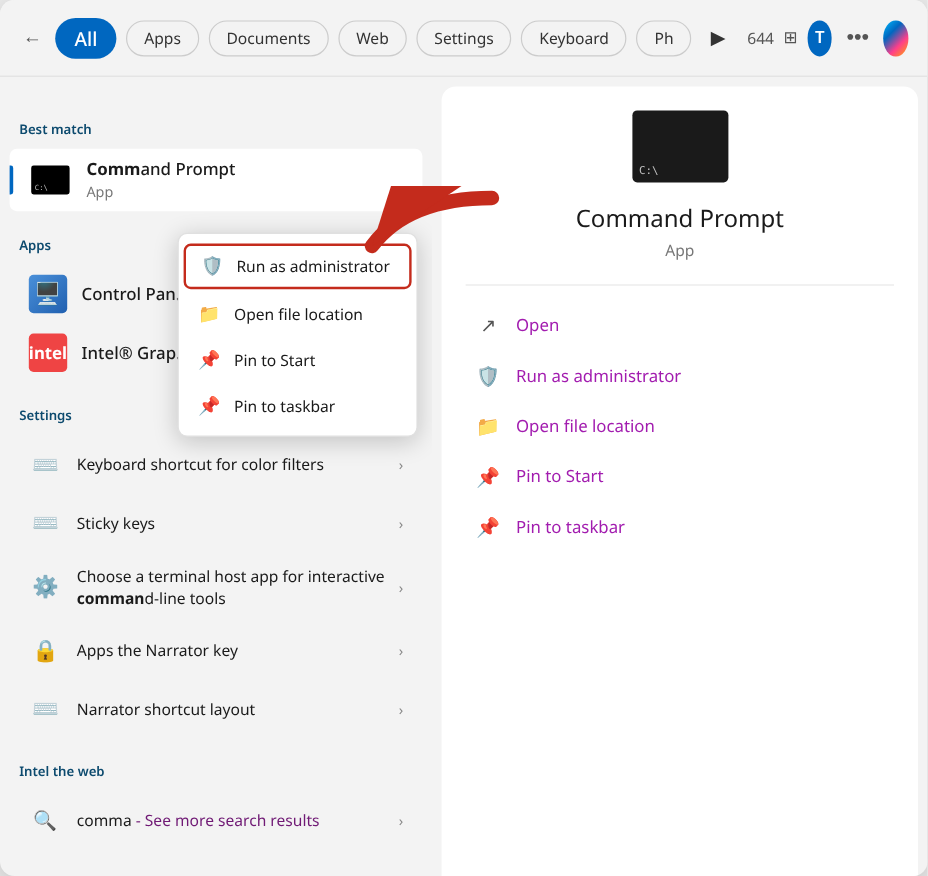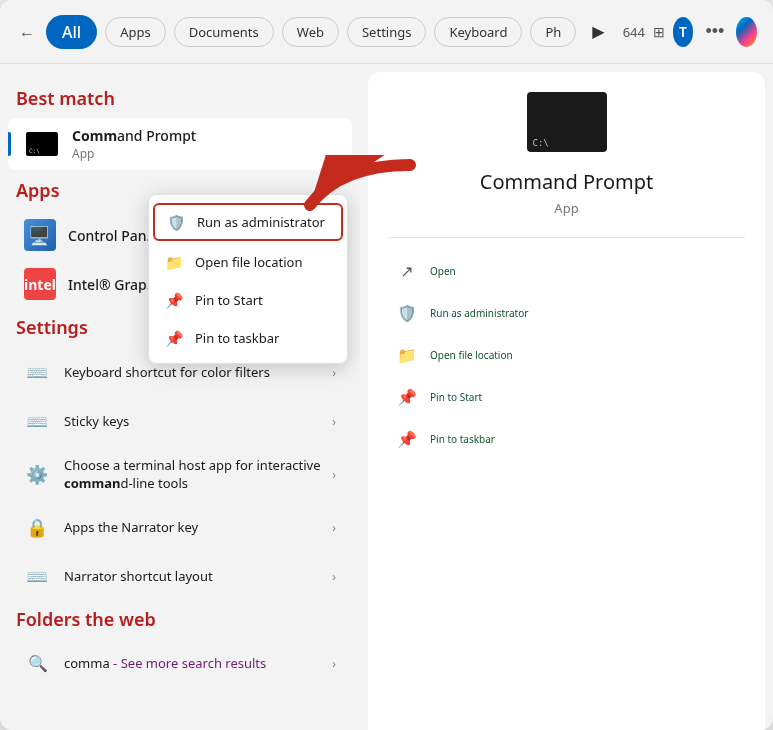--- a/index.html
+++ b/index.html
@@ -113,24 +113,25 @@
 
     
     .left-panel {
       width: 360px;
       padding: 16px 0;
       overflow-y: auto;
       position: relative;
     }
 
     .section-title {
-      font-size: 18px;
+      font-size: 11px;
       font-weight: 600;
-      color: #b91c1c;
+      color: #0c4a6e;
       padding: 6px 16px 8px;
+      margin-top: 15px;
     }
 
     
     .best-match-item {
       display: flex;
       align-items: center;
       padding: 8px 16px;
       background: white;
       margin: 0 8px 2px;
       border-radius: 6px;
@@ -366,22 +367,22 @@
     }
 
     .right-action-icon {
       font-size: 16px;
       color: #555;
       width: 22px;
       text-align: center;
     }
 
     .right-action-label {
-      font-size: 10px;
-      color: #14532d;
+      font-size: 14px;
+      color: #a21caf;
     }
 
     
     .red-arrow {
       position: absolute;
       left: 300px;
       top: 155px;
       z-index: 150;
       pointer-events: none;
     }
@@ -472,21 +473,21 @@
         <span class="settings-text">Apps the Narrator key</span>
         <span class="chevron">›</span>
       </div>
 
       <div class="settings-item">
         <div class="settings-icon">⌨️</div>
         <span class="settings-text">Narrator shortcut layout</span>
         <span class="chevron">›</span>
       </div>
 
-      <div class="section-title">Folders the web</div>
+      <div class="section-title">Intel the web</div>
       <div class="web-item">
         <div class="web-search-icon">🔍</div>
         <span class="web-text">comma <span>- See more search results</span></span>
         <span class="chevron" style="margin-left:auto">›</span>
       </div>
 
       <div class="context-menu">
         <div class="context-item highlighted">
           <span class="context-icon">🛡️</span>
           <span>Run as administrator</span>

